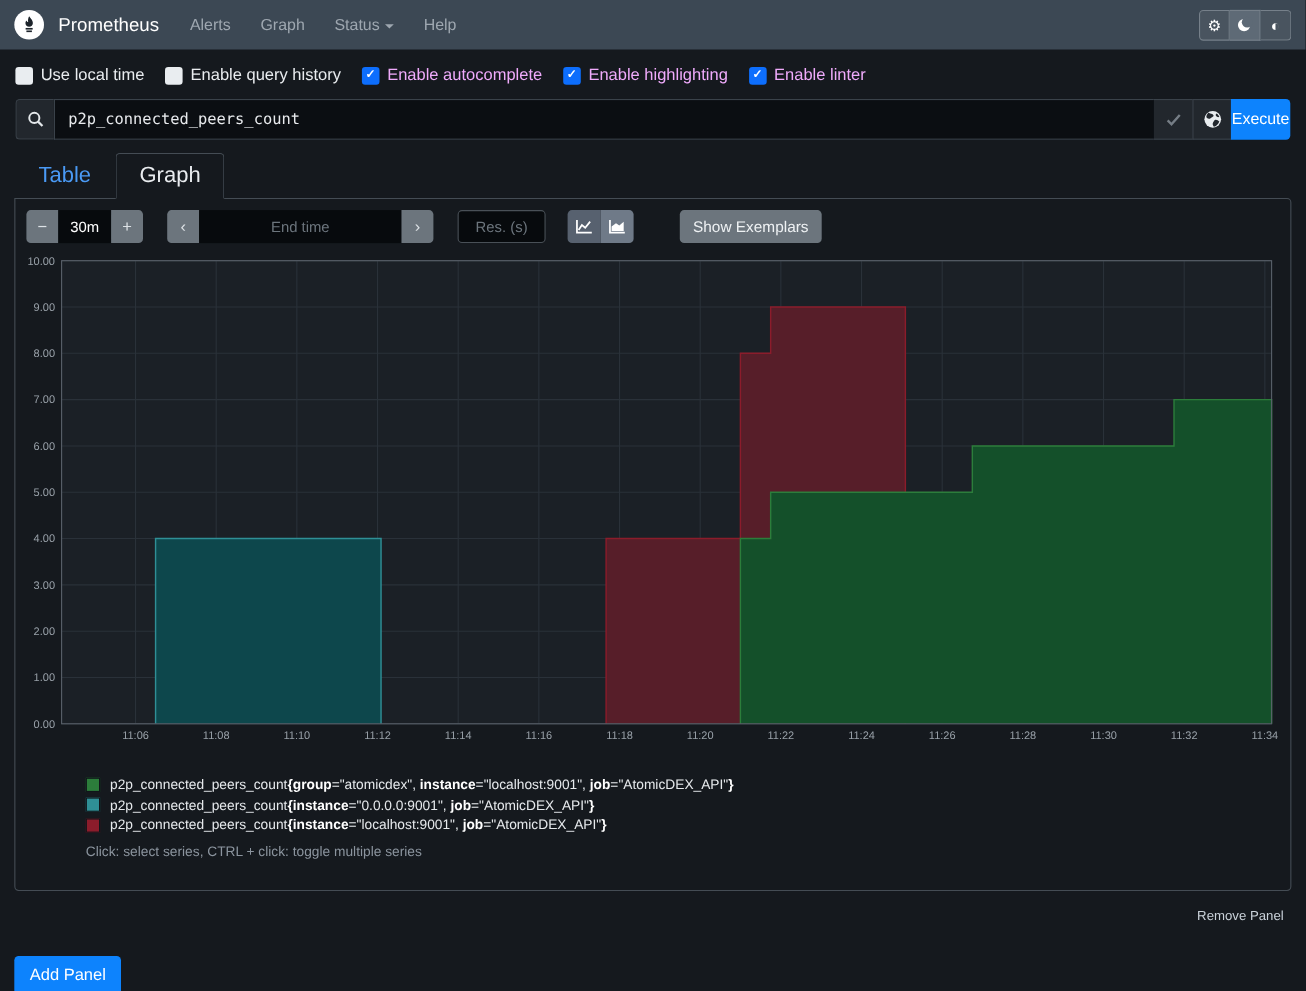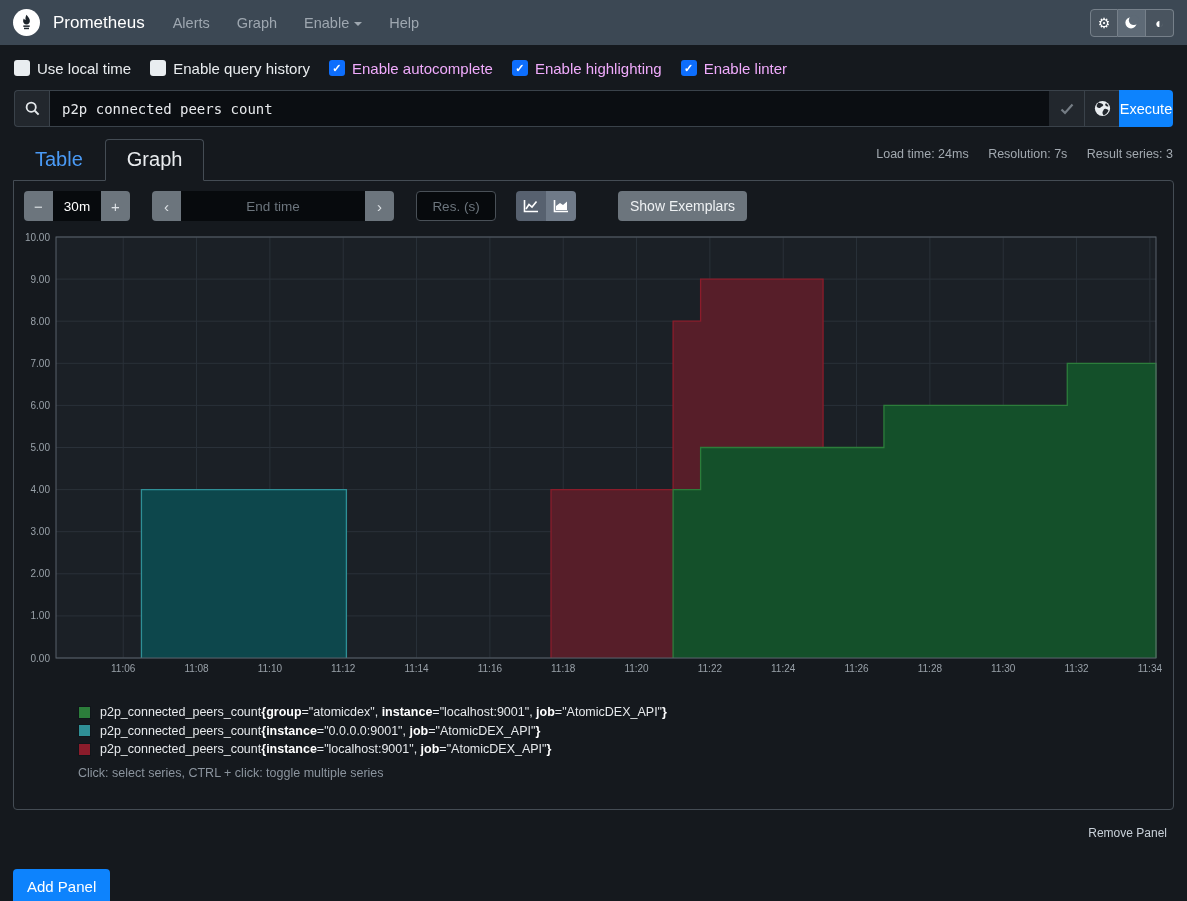--- a/index.html
+++ b/index.html
@@ -19,21 +19,21 @@
   .nav-link { color:#9ea7b0; font-size:14.5px; cursor:pointer; display:flex; align-items:center; gap:5px; }
   .caret { width:0; height:0; border-left:4px solid transparent; border-right:4px solid transparent; border-top:4px solid #9ea7b0; margin-top:2px; }
   .theme-group { margin-left:auto; display:flex; }
   .theme-btn { width:28px; height:28px; background:#49545f; border:1px solid #76808a; display:flex; align-items:center; justify-content:center; color:#fff; font-size:14px; cursor:pointer; }
   .theme-btn:first-child { border-radius:4px 0 0 4px; }
   .theme-btn:last-child { border-radius:0 4px 4px 0; border-left:none; }
   .theme-btn.mid { border-left:none; }
   .theme-btn.active { background:#5e6a76; }
   
   .options-row { margin:15px 14px 0; display:flex; align-items:center; }
-  .opt { display:flex; margin-right:19px; cursor:pointer; }
+  .opt { display:flex; align-items:center; margin-right:19px; cursor:pointer; }
   .cb { width:16px; height:16px; border-radius:3px; background:#e9edf0; margin-right:7px; flex:0 0 auto; display:flex; align-items:center; justify-content:center; }
   .cb.checked { background:#0d6efd; }
   .cb .tick { color:#fff; font-size:11px; line-height:1; font-weight:bold; }
   .opt-label { font-size:15px; color:#e9ecef; }
   .opt.checked .opt-label { color:#f0abfc; }
   
   .query-row { margin:13px 14px 0; height:37px; display:flex; }
   .qaddon { width:35px; background:#22272d; border:1px solid #3a424a; display:flex; align-items:center; justify-content:center; flex:0 0 auto; }
   .qaddon.first { border-radius:4px 0 0 4px; border-right:none; }
   .query-input { flex:1; background:#0b0e12; border:1px solid #3a424a; border-right:none; color:#e8eaed; font-family:"DejaVu Sans Mono", monospace; font-size:14px; padding:0 12px; outline:none; }
@@ -93,21 +93,21 @@
   </span>
   <span class="brand">Prometheus</span>
   <div class="nav-links">
       <span class="nav-link">
         <span>Alerts</span>
       </span>
       <span class="nav-link">
         <span>Graph</span>
       </span>
       <span class="nav-link">
-        <span>Enable</span>
+        <span>Status</span>
         <span class="caret"></span>
       </span>
       <span class="nav-link">
         <span>Help</span>
       </span>
     </div>
   <div class="theme-group">
     <button class="theme-btn">
         <span>⚙</span>
       </button>
@@ -173,25 +173,20 @@
       <path d="M4.5 2.5 C6 3.5 8 3 9 4.5 C10 6 7.5 6.5 6.5 7.5 C5.5 8.5 4 8 3 7 C2.2 6.2 2.8 4.5 4.5 2.5 Z" fill="#22272d"></path>
       <path d="M10.5 9 C12 8.5 13.5 9.5 14.5 10.5 C13.5 13 11.5 15 9.5 15.2 C8.5 14 8 12.5 9 11 C9.5 10.2 9.8 9.3 10.5 9 Z" fill="#22272d"></path>
       <path d="M12 3.2 C13 3.8 14 5 14.5 6.2 C13.5 6.8 12.2 6.5 11.5 5.5 C10.9 4.6 11.2 3.6 12 3.2 Z" fill="#22272d"></path>
     </svg>
   </span>
   <button class="execute-btn">Execute</button>
 </div>
 
 
 <div class="tabs-zone">
-  <div class="stats">
-    <span>Load time: 24ms</span>
-    <span>Resolution: 7s</span>
-    <span>Result series: 3</span>
-  </div>
   <div class="tab inactive">Table</div>
   <div class="tab active">Graph</div>
 </div>
 
 
 <div class="panel">
   <div class="controls-row">
     <div class="btn-group">
       <button class="cbtn left">−</button>
       <input class="cinput range-input" value="30m" style="">

